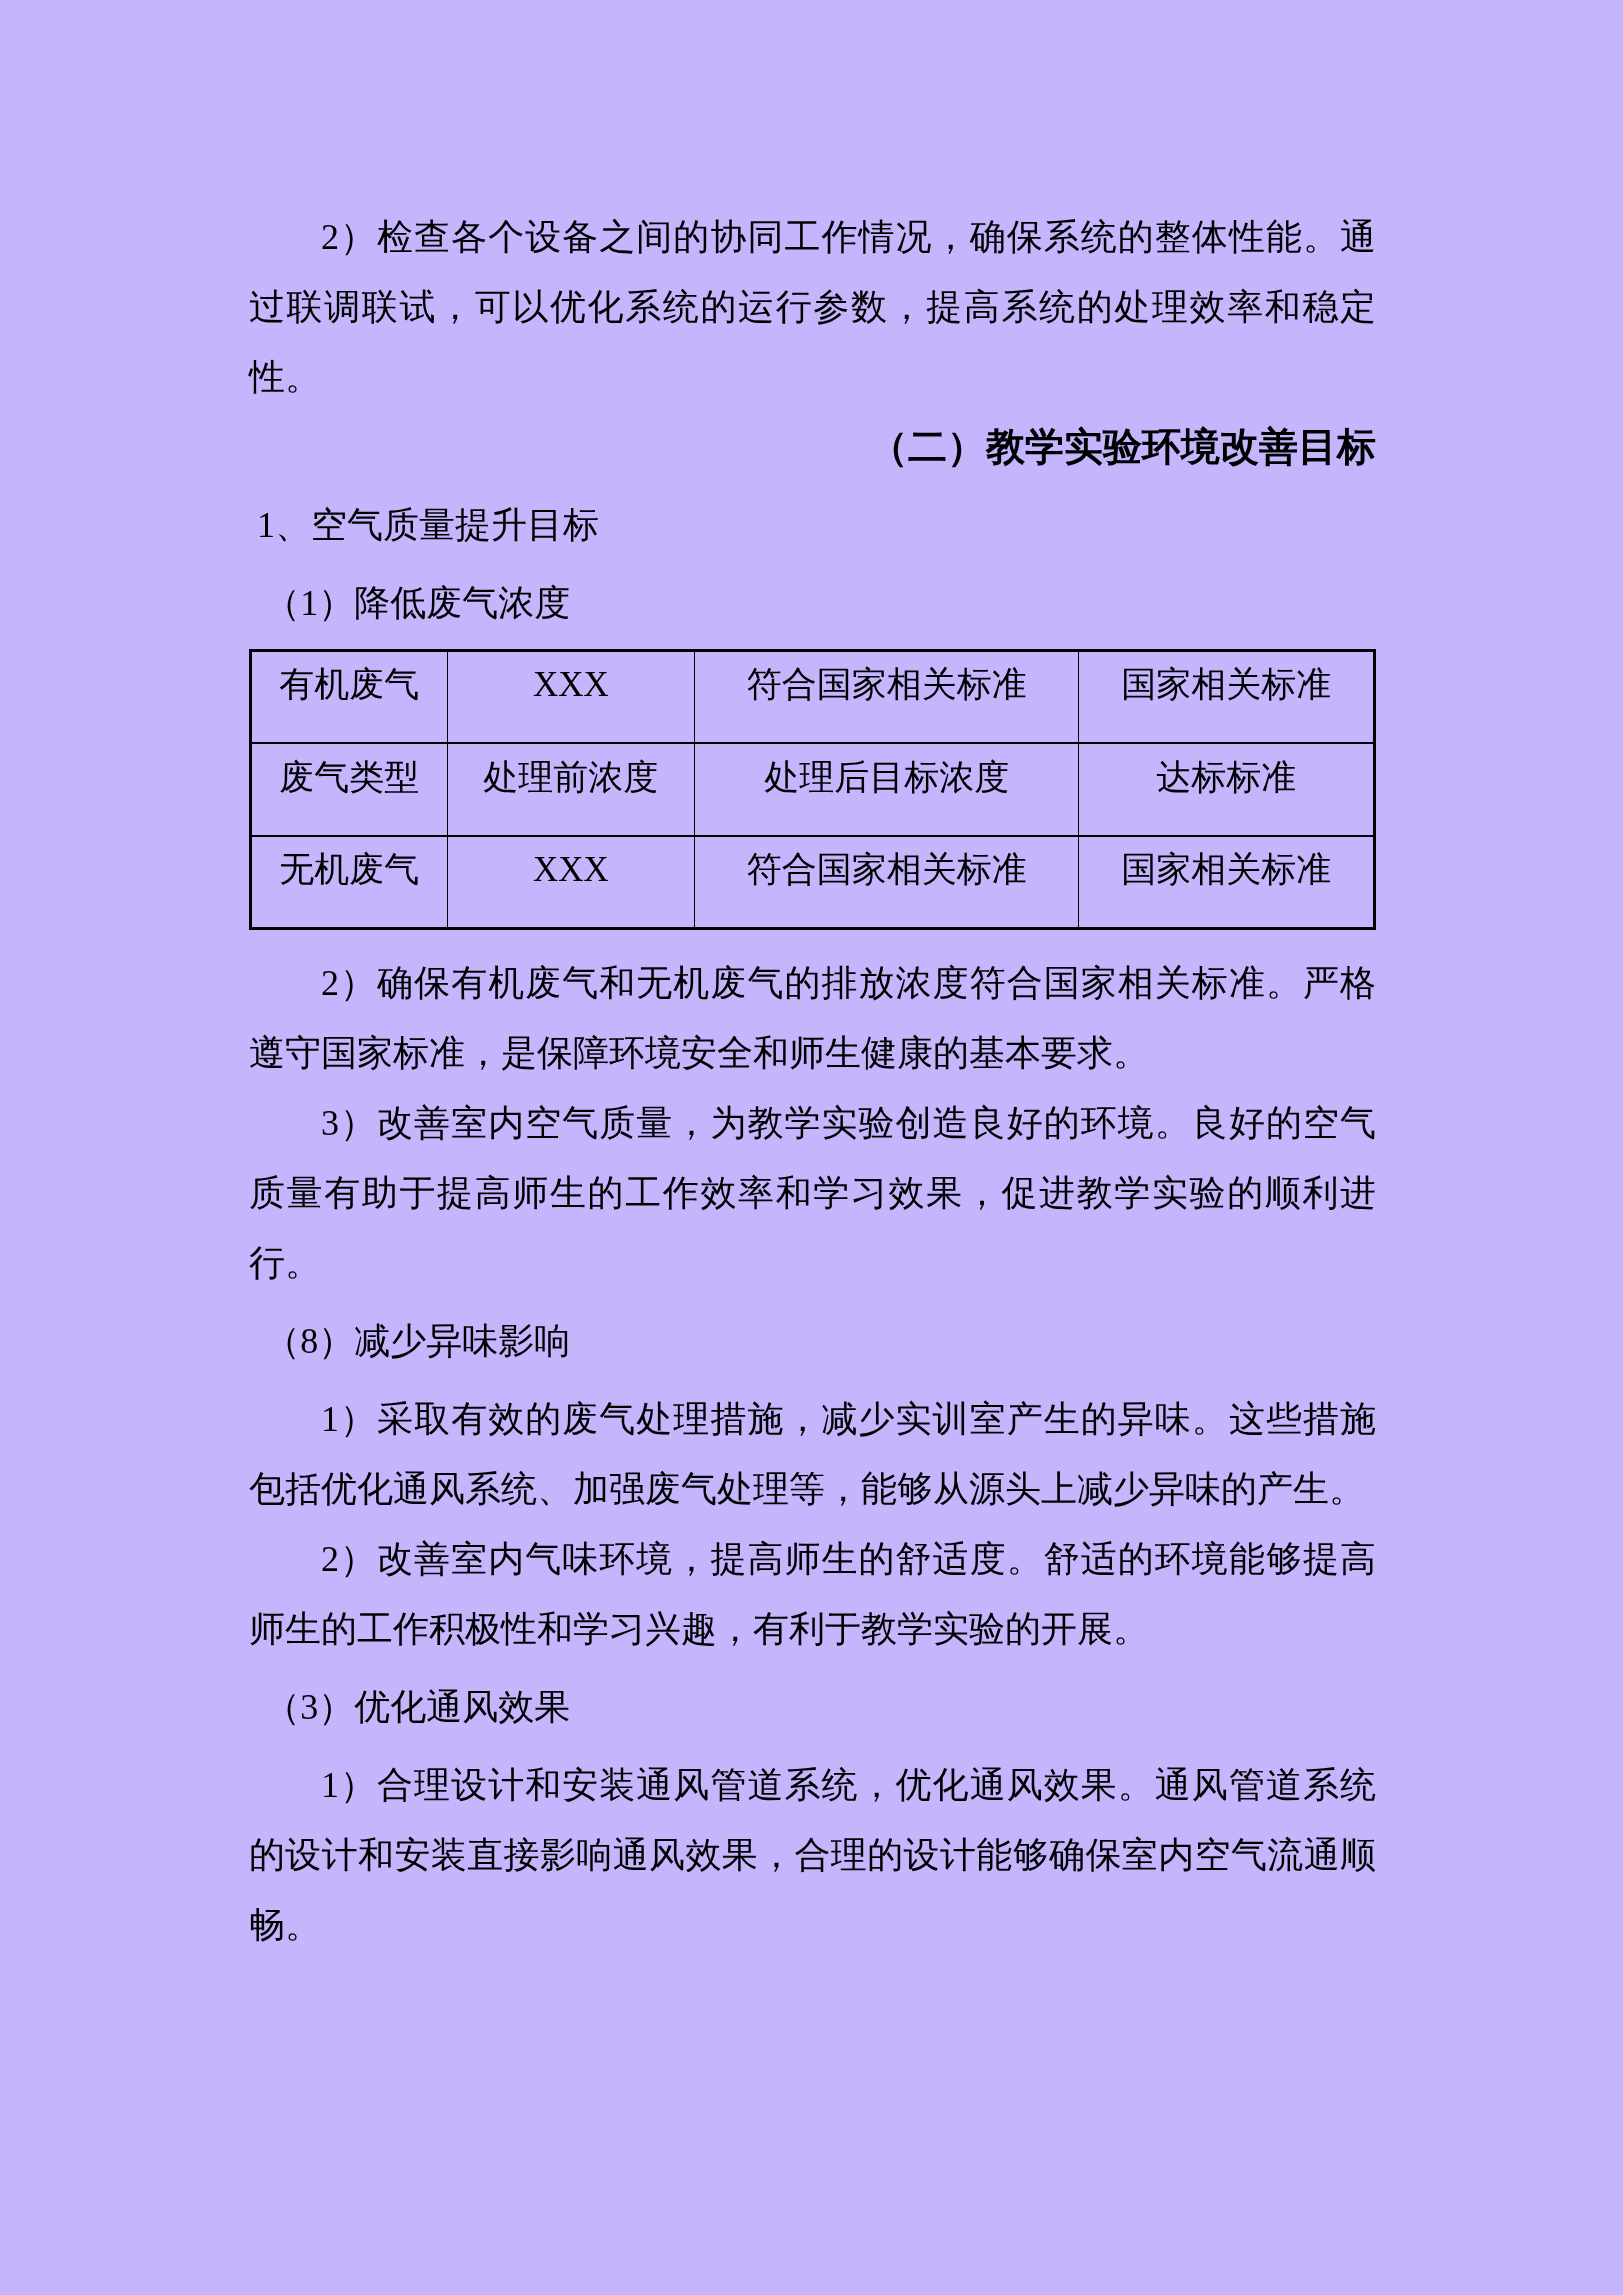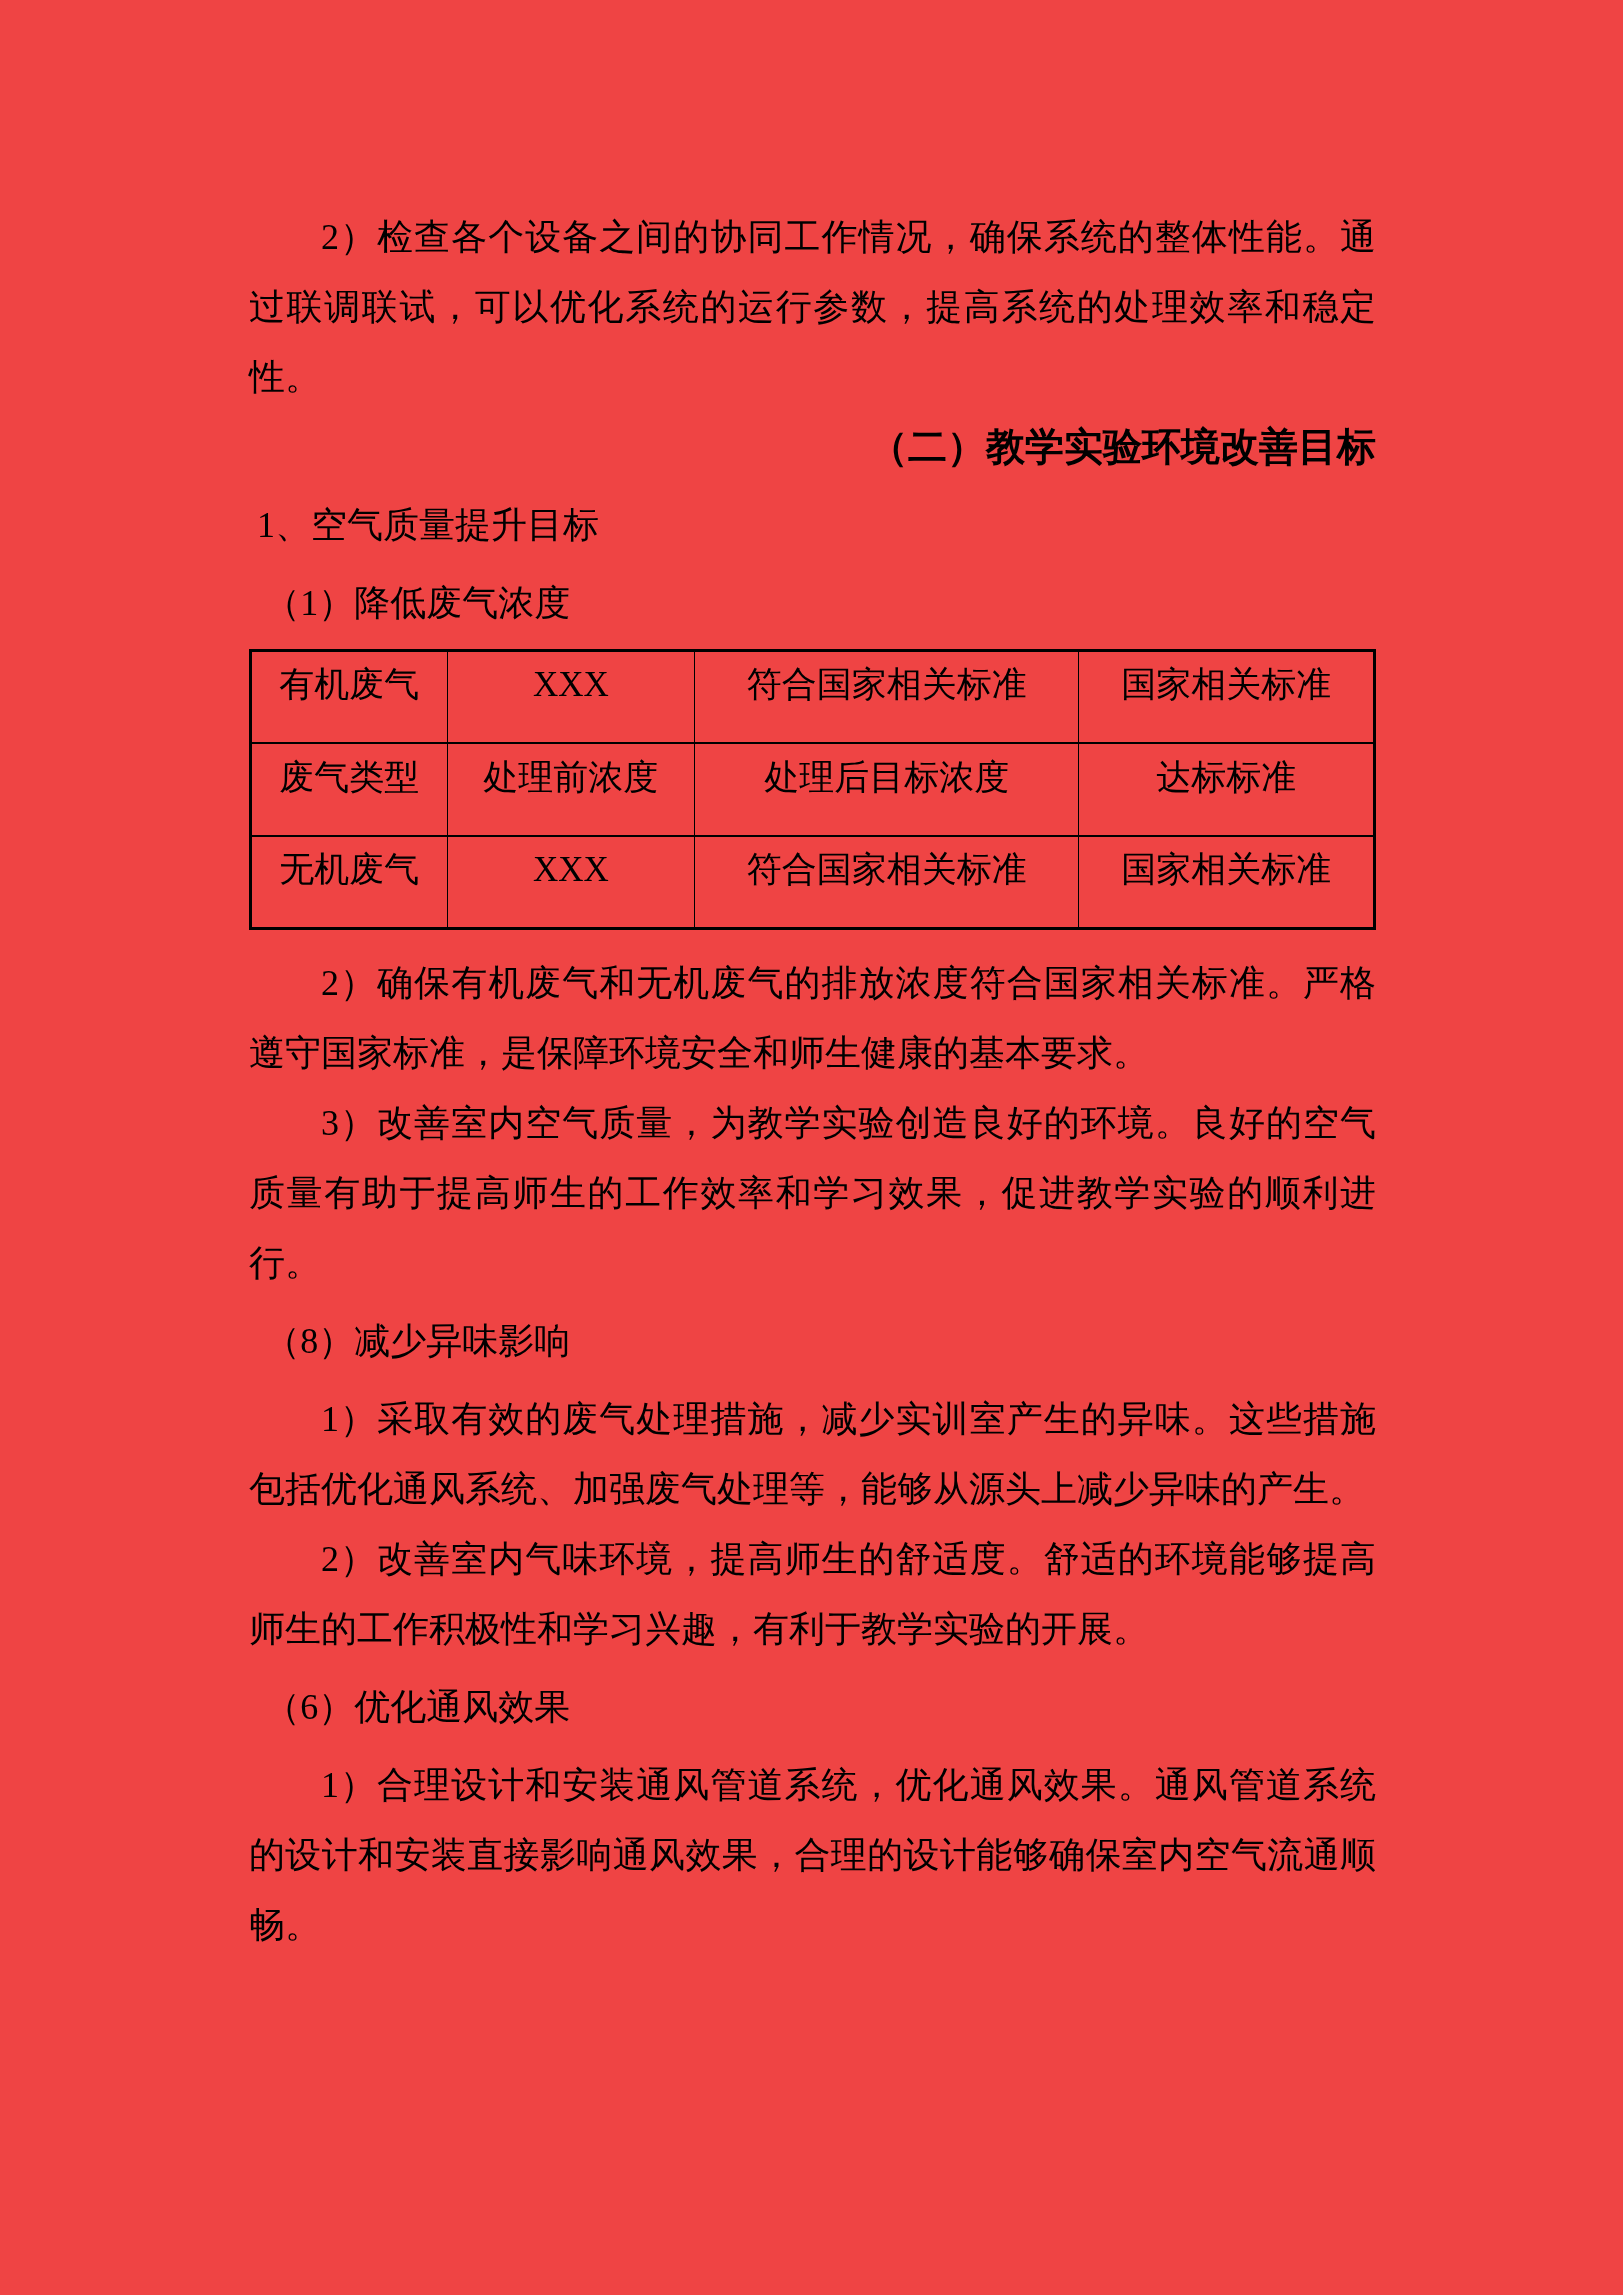--- a/index.html
+++ b/index.html
@@ -5,21 +5,21 @@
   html, body {
     margin: 0;
     padding: 0;
     background: #ffffff;
   }
   .page {
     position: relative;
     width: 1623px;
     height: 2295px;
     box-sizing: border-box;
-    background: #ef4444;
+    background: #c4b5fd;
     color: #000000;
     padding: 202px 247px 0 249px;
     font-family: "Liberation Serif", "DejaVu Serif", serif;
     font-size: 36px;
     line-height: 70px;
     overflow: hidden;
   }
   .para {
     margin: 0;
     text-align: justify;
@@ -115,18 +115,18 @@
 
   <p class="para">3）改善室内空气质量，为教学实验创造良好的环境。良好的空气质量有助于提高师生的工作效率和学习效果，促进教学实验的顺利进行。</p>
 
   <p class="sub-heading paren">（8）减少异味影响</p>
 
   <p class="para">1）采取有效的废气处理措施，减少实训室产生的异味。这些措施包括优化通风系统、加强废气处理等，能够从源头上减少异味的产生。</p>
 
   <p class="para">2）改善室内气味环境，提高师生的舒适度。舒适的环境能够提高师生的工作积极性和学习兴趣，有利于教学实验的开展。</p>
 
 
-  <p class="sub-heading paren">（6）优化通风效果</p>
+  <p class="sub-heading paren">（3）优化通风效果</p>
 
   <p class="para">1）合理设计和安装通风管道系统，优化通风效果。通风管道系统的设计和安装直接影响通风效果，合理的设计能够确保室内空气流通顺畅。</p>
 
 </div>
 
 
 </body></html>

